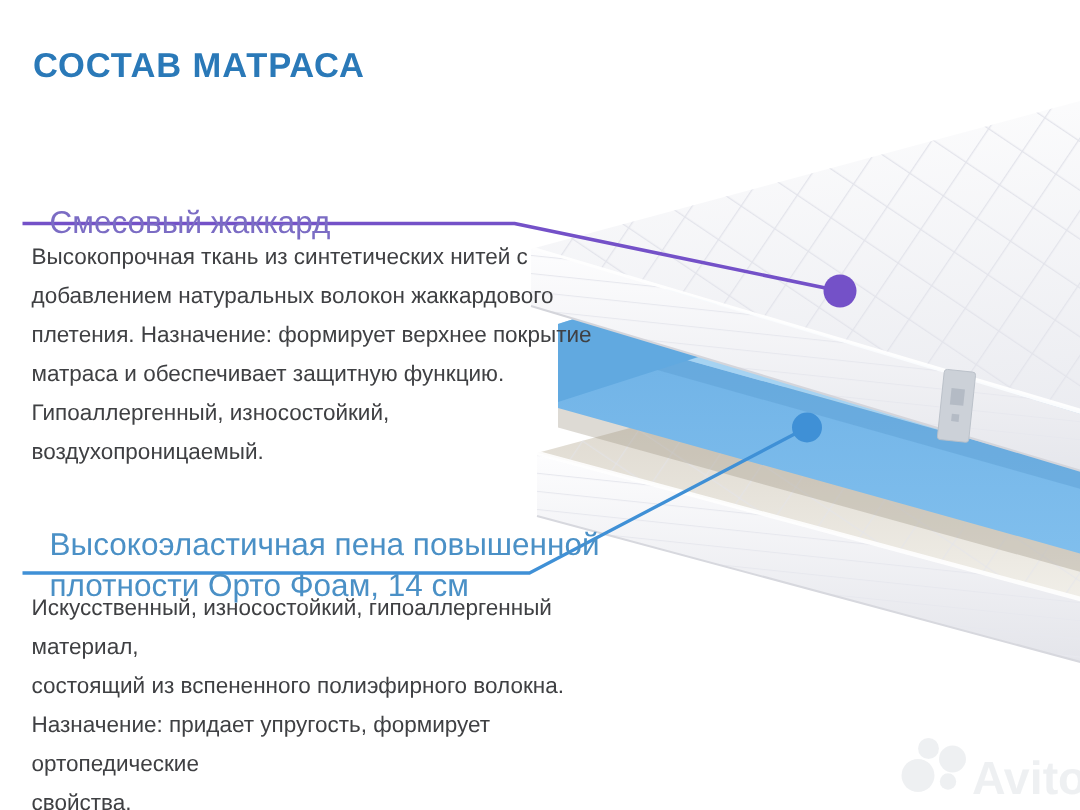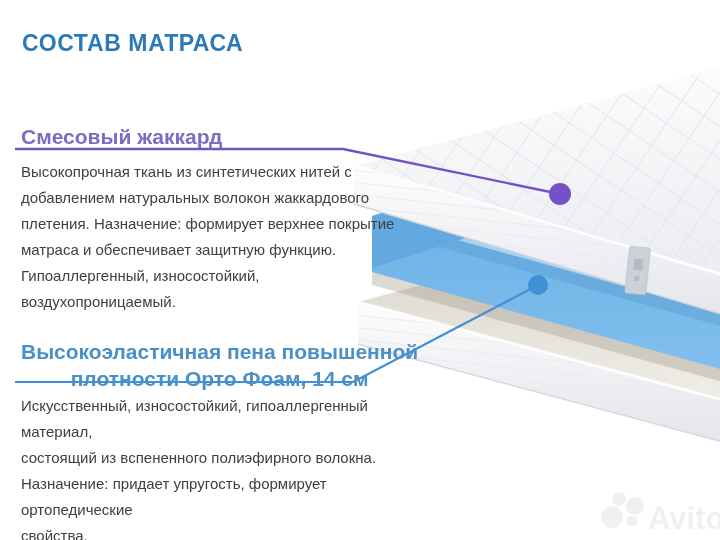--- a/index.html
+++ b/index.html
@@ -5,23 +5,23 @@
   html,body{margin:0;padding:0;background:#fff;}
   .stage{
     position:relative;width:720px;height:540px;background:#ffffff;
     overflow:hidden;font-family:"Liberation Sans",sans-serif;
   }
   .page-title{
     position:absolute;left:22px;top:30px;
     font-size:23px;font-weight:bold;letter-spacing:.6px;
     color:#2a79b8;white-space:pre;
   }
-  .sec-heading{position:absolute;white-space:pre-line;font-size:21px;line-height:27px;font-weight:bold;margin:4px;}
+  .sec-heading{position:absolute;white-space:pre-line;font-size:21px;line-height:27px;font-weight:normal;margin:16px;}
   .sec-heading.h-cover{left:17px;top:119px;color:#7b6cc4;}
-  .sec-heading.h-foam{left:17px;top:334px;color:#4a90c6;text-align:center;}
+  .sec-heading.h-foam{left:17px;top:334px;color:#4a90c6;}
   .body-text{
     position:absolute;white-space:pre-line;margin:4px;
     font-size:15px;line-height:26px;color:#3f4043;
   }
   .body-cover{left:17px;top:155px;width:390px;}
   .body-foam{left:17px;top:389px;width:420px;}
   .art{position:absolute;left:0;top:0;width:720px;height:540px;pointer-events:none;}
 </style>
 </head>
 <body>

